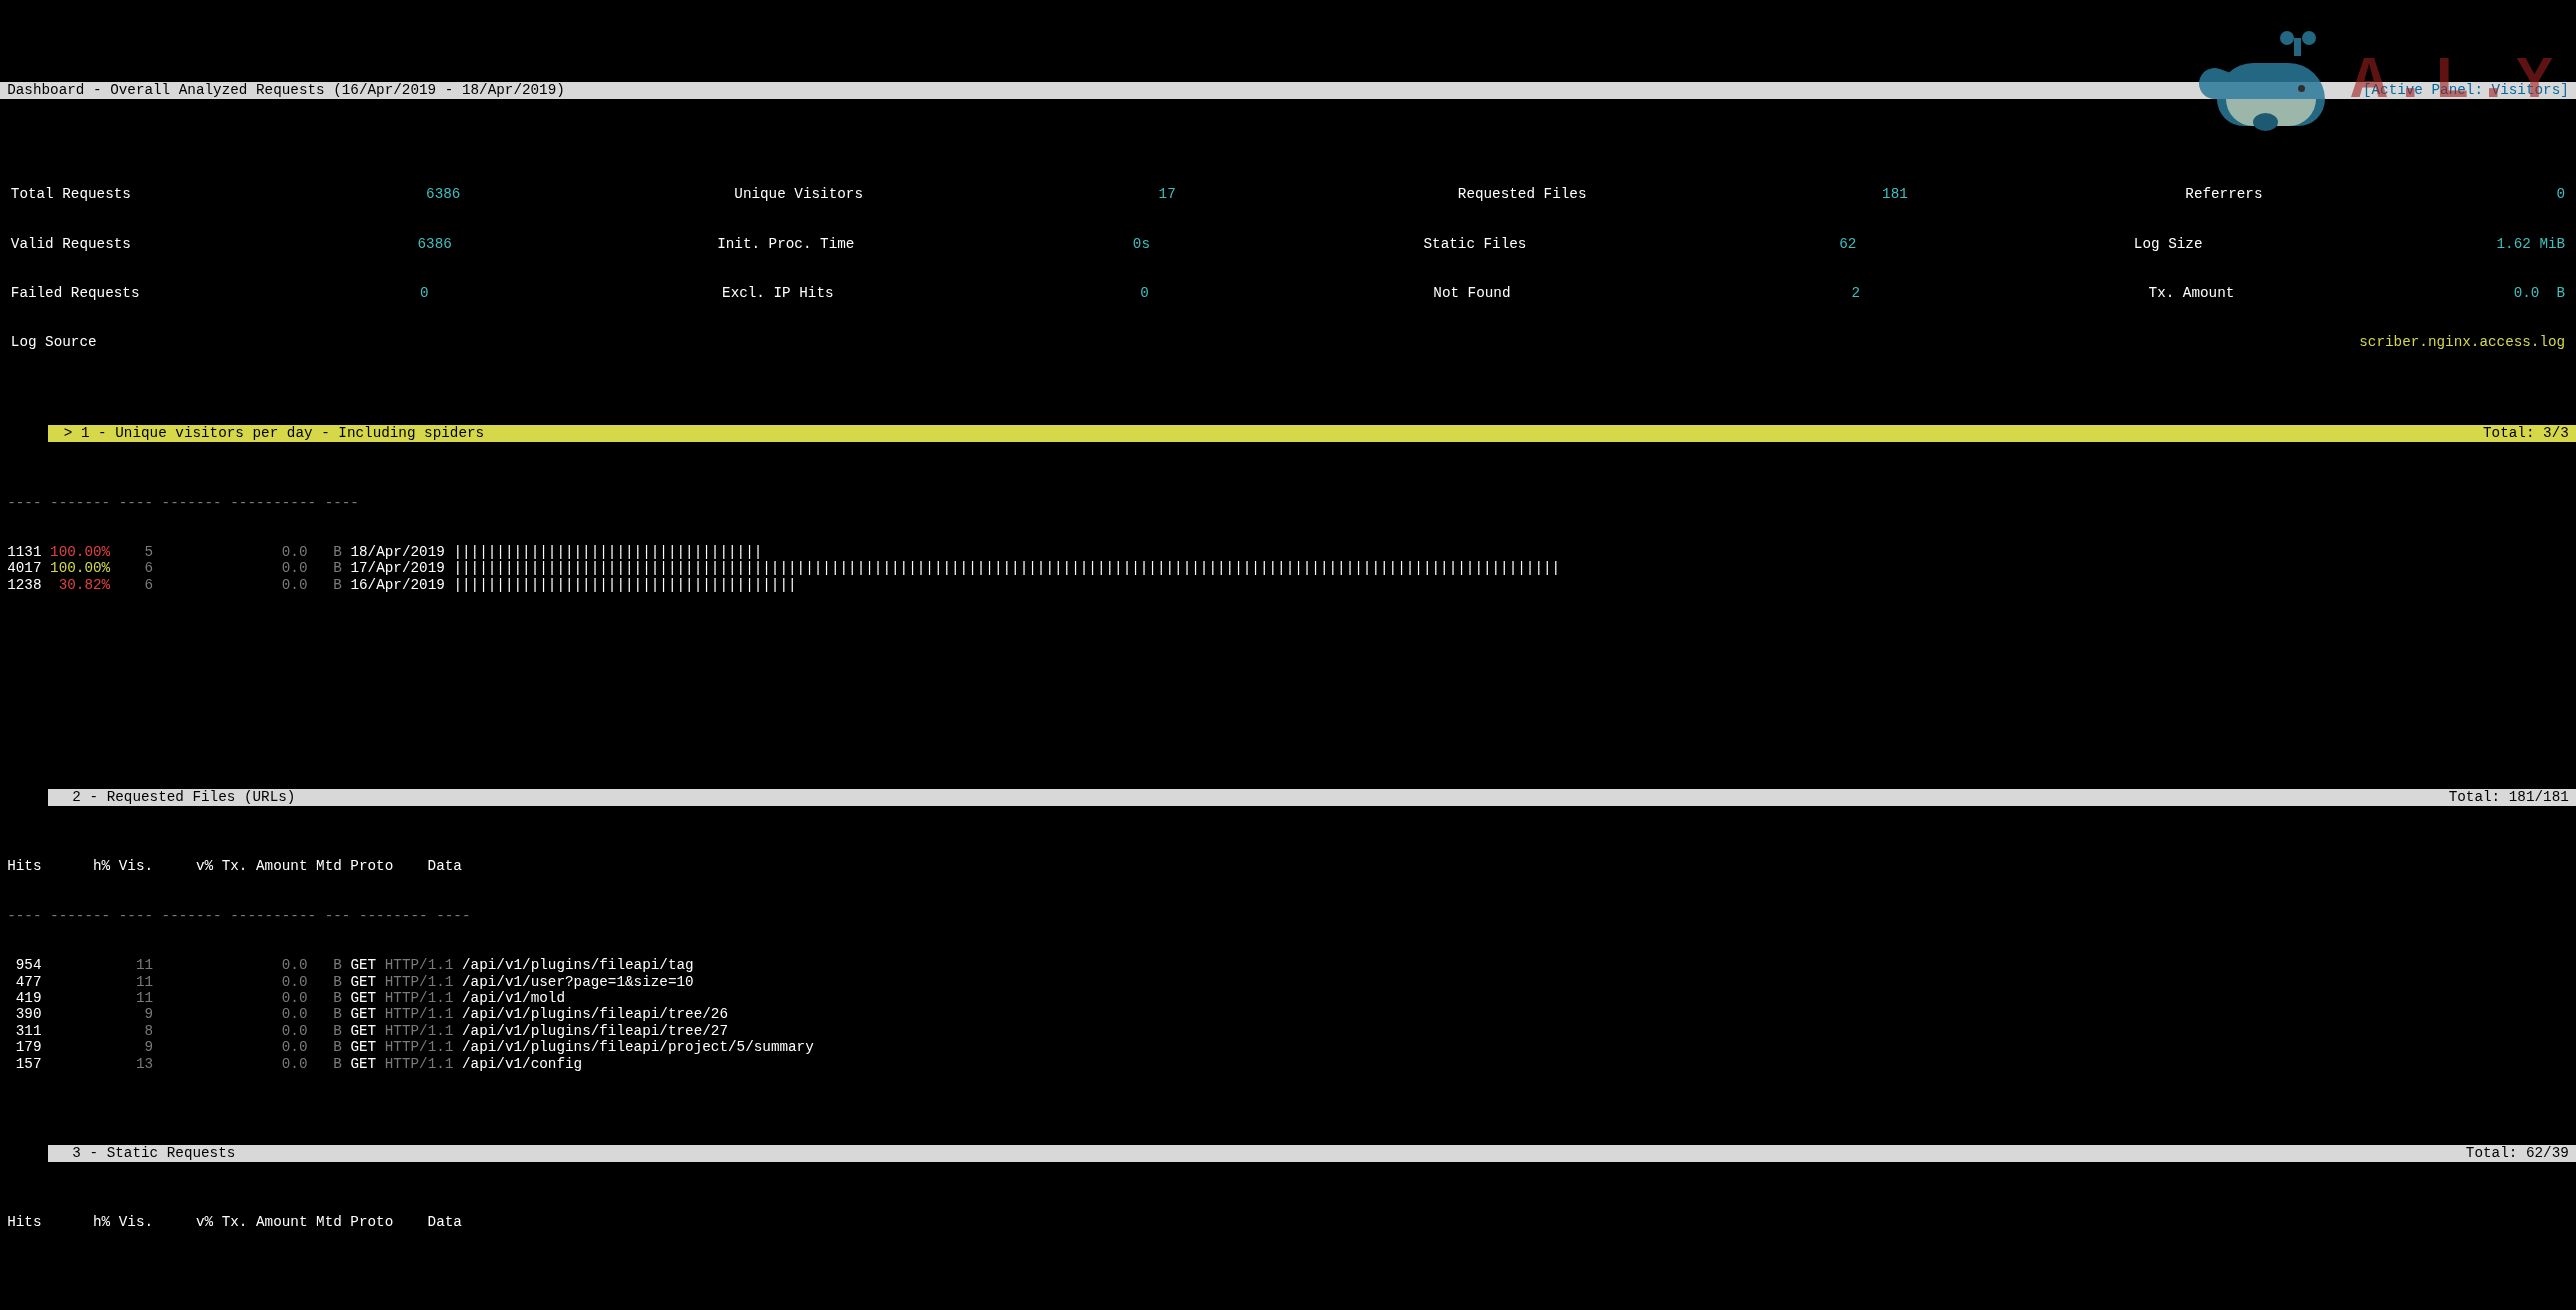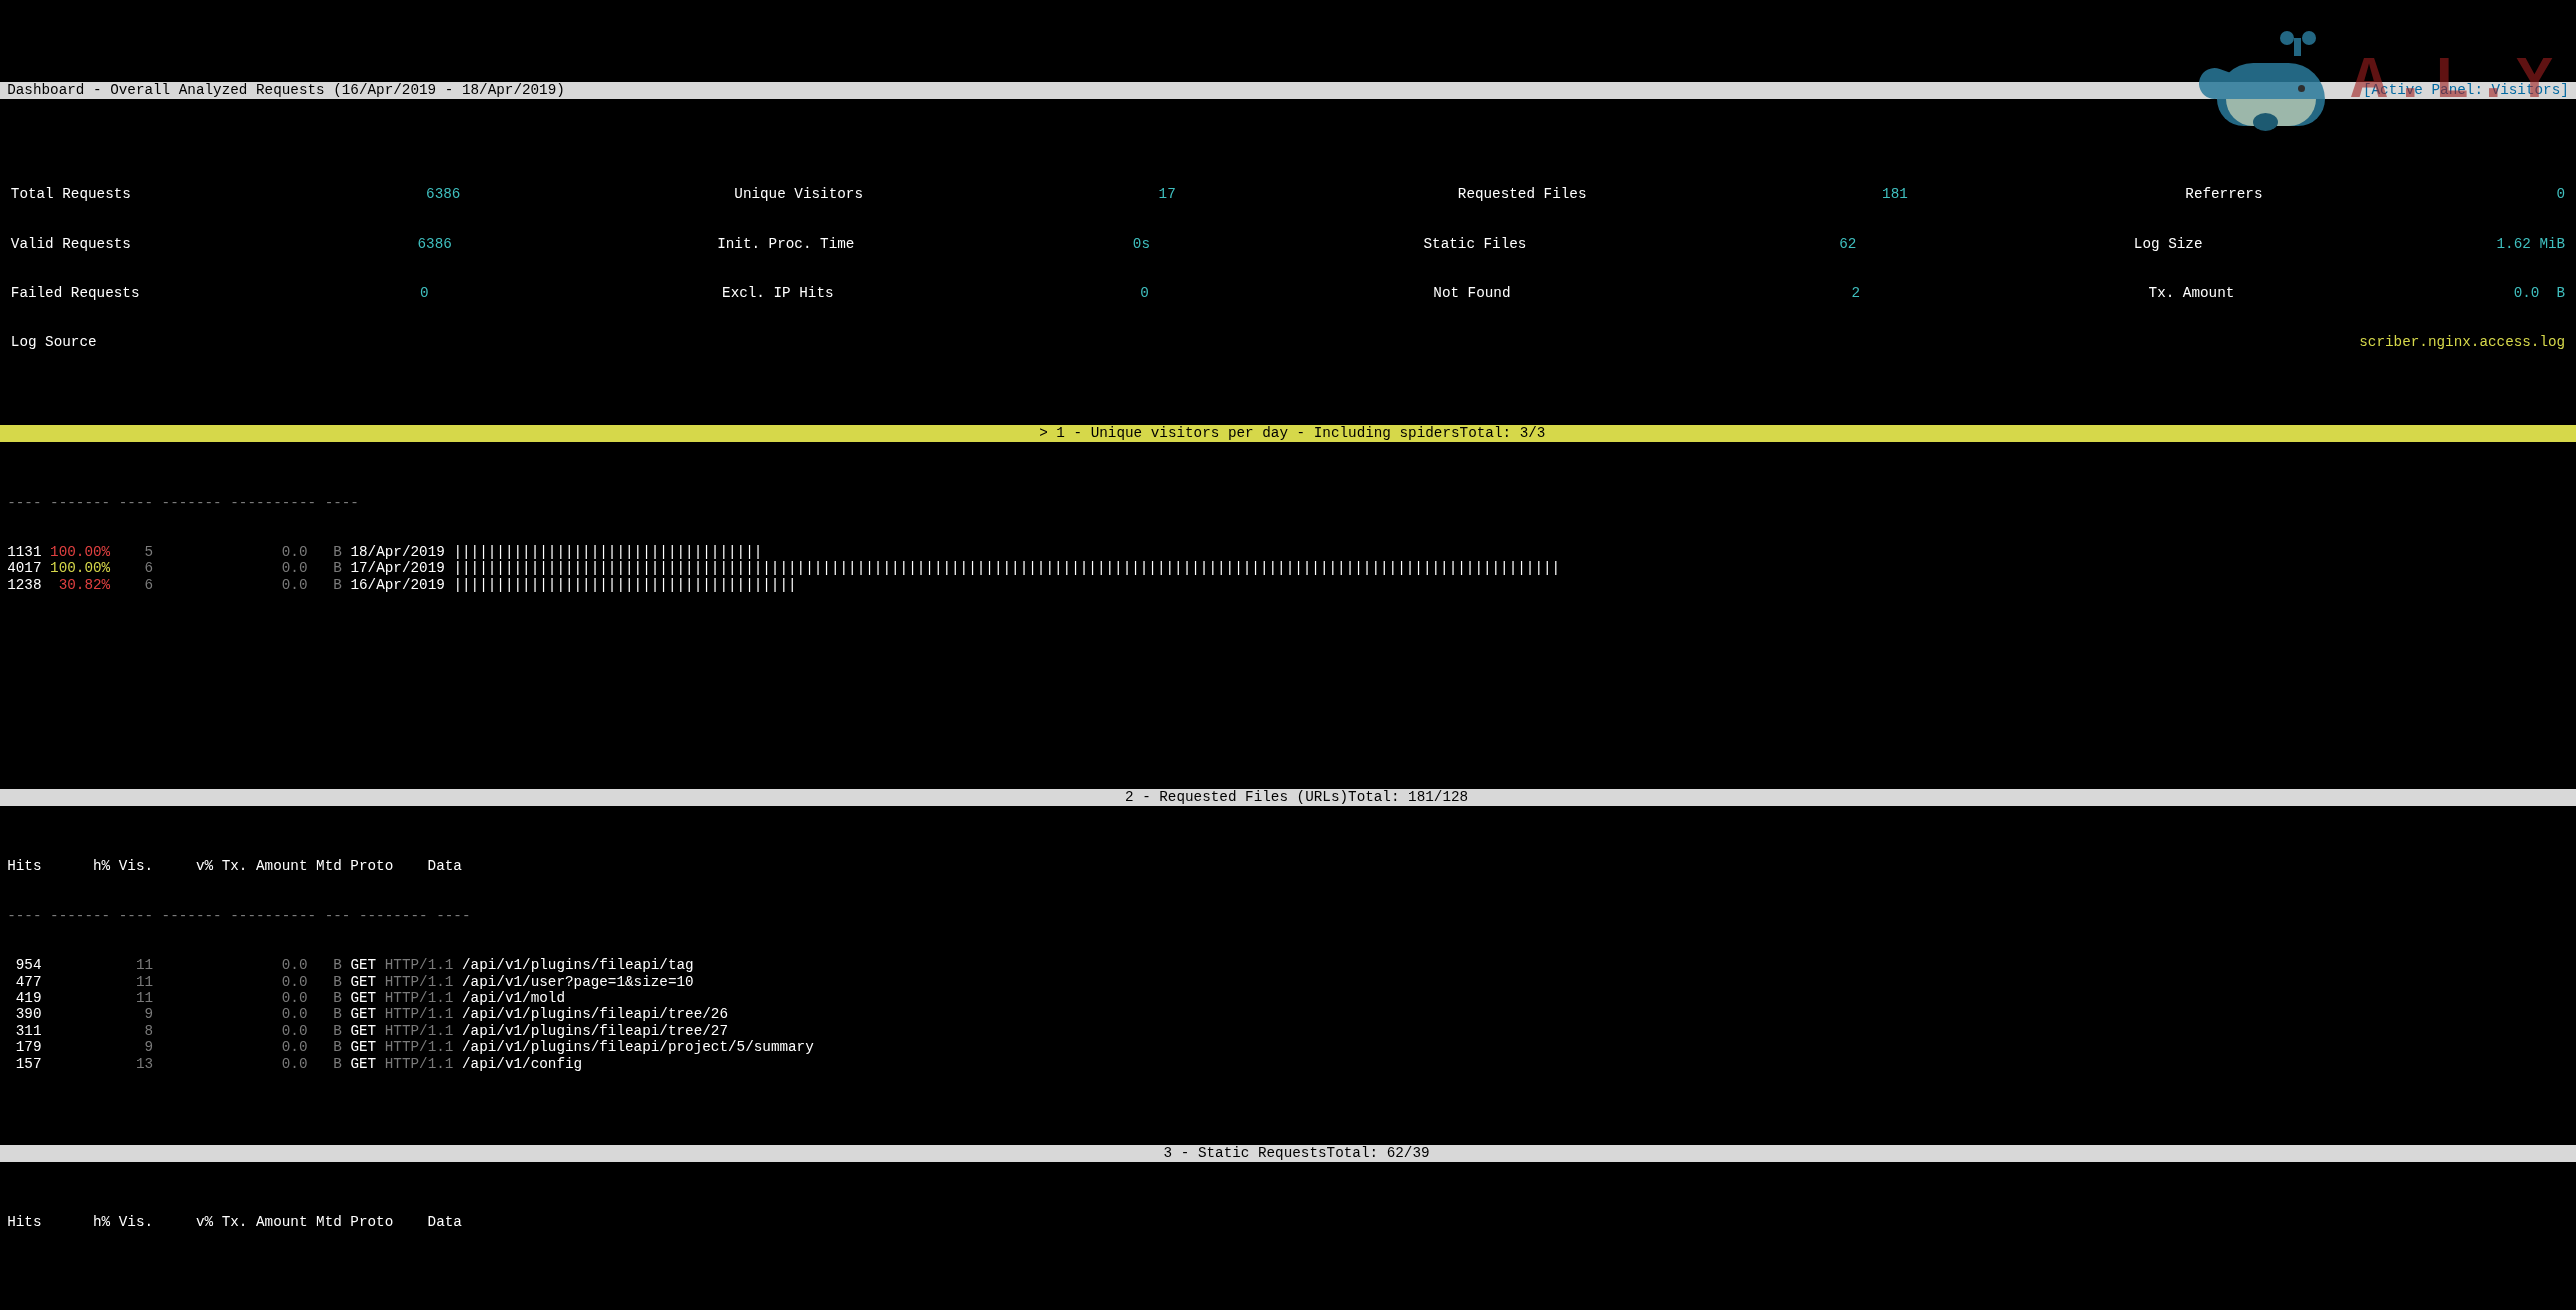--- a/index.html
+++ b/index.html
@@ -22,21 +22,22 @@
     display: flex;
     justify-content: space-between;
     gap: 31px;
   }
   .hdr-right { color: #0369a1; text-align: center; }
   .panel-bar {
     background: #d8d8d8;
     color: #000;
     padding: 0 7.2px;
     display: flex;
-    justify-content: center;
+    justify-content: space-between;
+    margin-left: 48px;
   }
   .panel-bar.selected { background: #d6d84a; color: #000; }
   .summary { padding: 5.4px 10.8px 9px 10.8px; }
   .summary-row { display: flex; justify-content: space-between; }
   .sl { color: #fff; }
   .sv { color: #3fbfbf; }
   .content { padding: 3.6px 0 7.2px 0; }
   .row { padding-left: 7.2px; }
   .c-red   { color: #e04040; }
   .c-yel   { color: #d6d84a; }
@@ -150,21 +151,21 @@
 </div>
 <div class="content">
   <div class="row divider">---- ------- ---- ------- ---------- ----</div>
   <div id="visitors-rows"><div class="row"><span class="c-white">1131</span> <span class="c-red">100.00%</span> <span class="c-gray">   5</span><span class="c-gray">        </span><span class="c-gray">       0.0</span><span class="c-gray">   B</span> <span class="c-white">18/Apr/2019</span> <span class="c-white">||||||||||||||||||||||||||||||||||||</span></div><div class="row"><span class="c-white">4017</span> <span class="c-yel">100.00%</span> <span class="c-gray">   6</span><span class="c-gray">        </span><span class="c-gray">       0.0</span><span class="c-gray">   B</span> <span class="c-white">17/Apr/2019</span> <span class="c-white">|||||||||||||||||||||||||||||||||||||||||||||||||||||||||||||||||||||||||||||||||||||||||||||||||||||||||||||||||||||||||||||||||</span></div><div class="row"><span class="c-white">1238</span> <span class="c-red"> 30.82%</span> <span class="c-gray">   6</span><span class="c-gray">        </span><span class="c-gray">       0.0</span><span class="c-gray">   B</span> <span class="c-white">16/Apr/2019</span> <span class="c-white">||||||||||||||||||||||||||||||||||||||||</span></div></div>
   <div style="height:90px"></div>
 </div>
 
 
 <div class="panel-bar">
   <span>  2 - Requested Files (URLs)</span>
-  <span>Total: 181/128</span>
+  <span>Total: 181/181</span>
 </div>
 <div class="content">
   <div class="row c-white">Hits      h% Vis.     v% Tx. Amount Mtd Proto    Data</div>
   <div class="row divider">---- ------- ---- ------- ---------- --- -------- ----</div>
   <div id="requests-rows"><div class="row"><span class="c-white"> 954</span><span class="c-gray">        </span> <span class="c-gray">  11</span><span class="c-gray">        </span><span class="c-gray">       0.0</span><span class="c-gray">   B</span> <span class="c-white">GET</span> <span class="c-gray">HTTP/1.1</span> <span class="c-white">/api/v1/plugins/fileapi/tag</span></div><div class="row"><span class="c-white"> 477</span><span class="c-gray">        </span> <span class="c-gray">  11</span><span class="c-gray">        </span><span class="c-gray">       0.0</span><span class="c-gray">   B</span> <span class="c-white">GET</span> <span class="c-gray">HTTP/1.1</span> <span class="c-white">/api/v1/user?page=1&amp;size=10</span></div><div class="row"><span class="c-white"> 419</span><span class="c-gray">        </span> <span class="c-gray">  11</span><span class="c-gray">        </span><span class="c-gray">       0.0</span><span class="c-gray">   B</span> <span class="c-white">GET</span> <span class="c-gray">HTTP/1.1</span> <span class="c-white">/api/v1/mold</span></div><div class="row"><span class="c-white"> 390</span><span class="c-gray">        </span> <span class="c-gray">   9</span><span class="c-gray">        </span><span class="c-gray">       0.0</span><span class="c-gray">   B</span> <span class="c-white">GET</span> <span class="c-gray">HTTP/1.1</span> <span class="c-white">/api/v1/plugins/fileapi/tree/26</span></div><div class="row"><span class="c-white"> 311</span><span class="c-gray">        </span> <span class="c-gray">   8</span><span class="c-gray">        </span><span class="c-gray">       0.0</span><span class="c-gray">   B</span> <span class="c-white">GET</span> <span class="c-gray">HTTP/1.1</span> <span class="c-white">/api/v1/plugins/fileapi/tree/27</span></div><div class="row"><span class="c-white"> 179</span><span class="c-gray">        </span> <span class="c-gray">   9</span><span class="c-gray">        </span><span class="c-gray">       0.0</span><span class="c-gray">   B</span> <span class="c-white">GET</span> <span class="c-gray">HTTP/1.1</span> <span class="c-white">/api/v1/plugins/fileapi/project/5/summary</span></div><div class="row"><span class="c-white"> 157</span><span class="c-gray">        </span> <span class="c-gray">  13</span><span class="c-gray">        </span><span class="c-gray">       0.0</span><span class="c-gray">   B</span> <span class="c-white">GET</span> <span class="c-gray">HTTP/1.1</span> <span class="c-white">/api/v1/config</span></div></div>
 </div>
 
 
 <div class="panel-bar">
   <span>  3 - Static Requests</span>

